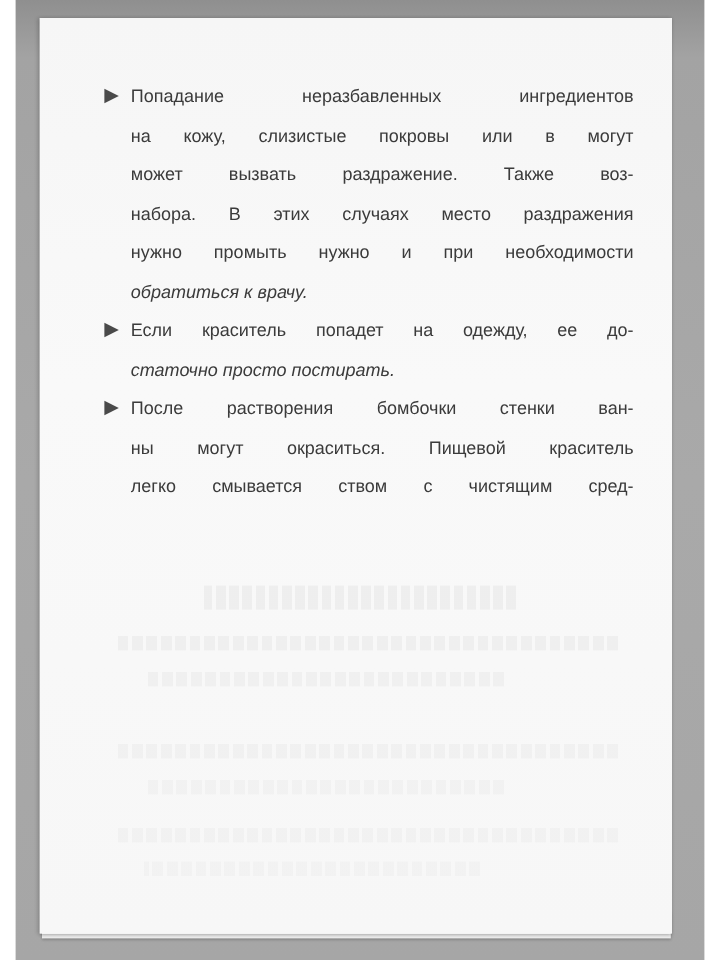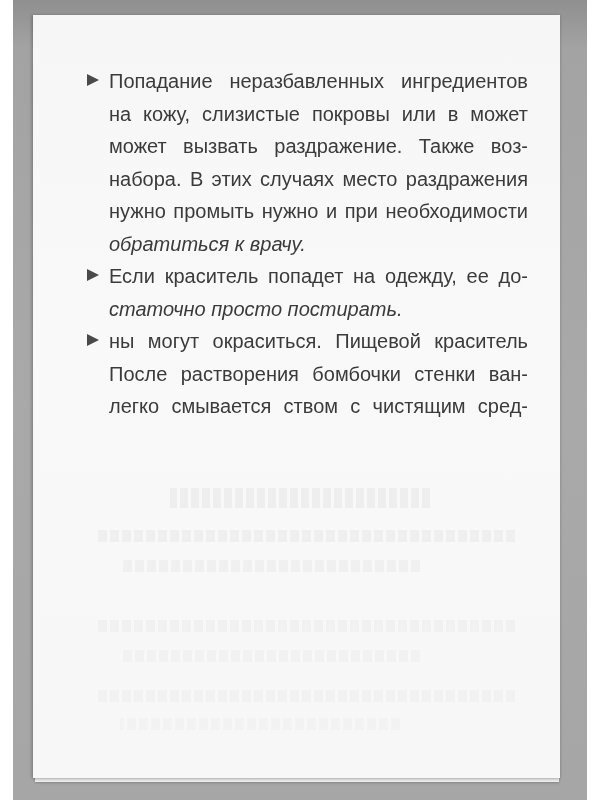--- a/index.html
+++ b/index.html
@@ -17,21 +17,21 @@
     background: linear-gradient(180deg, #f6f6f6 0%, #f9f9f9 40%, #f7f7f7 100%);
     box-shadow: 0 1px 3px rgba(0,0,0,0.25), -2px 0 3px rgba(0,0,0,0.12);
   }
   .card-edge {
     position: absolute; left: 35px; top: 760px; width: 524px; height: 22px;
     background: #efefef;
     box-shadow: 0 1px 2px rgba(0,0,0,0.2);
   }
   .content {
     position: absolute; left: 86px; top: 65px; width: 442px;
-    color: #3b3b3b; font-size: 20px;
+    color: #3b3b3b; font-size: 15px;
   }
   .item { position: relative; padding-left: 23px; }
   .bullet {
     position: absolute; left: 1px; top: 9px; width: 0; height: 0;
     border-top: 6.5px solid transparent; border-bottom: 6.5px solid transparent;
     border-left: 12px solid #4a4a4a;
   }
   .line {
     display: block; height: 32.5px; line-height: 32.5px;
     text-align: justify; text-align-last: justify; white-space: nowrap;
@@ -56,33 +56,33 @@
 <div class="ghost" style="left:95px; top:620px; width:420px; height:12px; background:repeating-linear-gradient(90deg,#e6e6e6 0 9px,transparent 9px 12px); opacity:.4;"></div>
 <div class="ghost" style="left:120px; top:650px; width:300px; height:12px; background:repeating-linear-gradient(90deg,#e6e6e6 0 9px,transparent 9px 12px); opacity:.35;"></div>
 <div class="ghost" style="left:95px; top:690px; width:420px; height:12px; background:repeating-linear-gradient(90deg,#e6e6e6 0 9px,transparent 9px 12px); opacity:.35;"></div>
 <div class="ghost" style="left:120px; top:718px; width:280px; height:12px; background:repeating-linear-gradient(90deg,#e6e6e6 0 9px,transparent 9px 12px); opacity:.3;"></div>
 
 <div class="content">
 
   <div class="item">
     <span class="bullet"></span>
     <span class="line">Попадание неразбавленных ингредиентов</span>
-    <span class="line">на кожу, слизистые покровы или в может</span>
+    <span class="line">на кожу, слизистые покровы или в могут</span>
     <span class="line">может вызвать раздражение. Также воз-</span>
     <span class="line">набора. В этих случаях место раздражения</span>
     <span class="line">нужно промыть нужно и при необходимости</span>
     <span class="line last">обратиться к врачу.</span>
   </div>
 
   <div class="item">
     <span class="bullet"></span>
     <span class="line">Если краситель попадет на одежду, ее до-</span>
     <span class="line last">статочно просто постирать.</span>
   </div>
 
   <div class="item">
     <span class="bullet"></span>
+    <span class="line">После растворения бомбочки стенки ван-</span>
     <span class="line">ны могут окраситься. Пищевой краситель</span>
-    <span class="line">После растворения бомбочки стенки ван-</span>
     <span class="line">легко смывается ством с чистящим сред-</span>
   </div>
 
 </div>
 
 </body></html>

